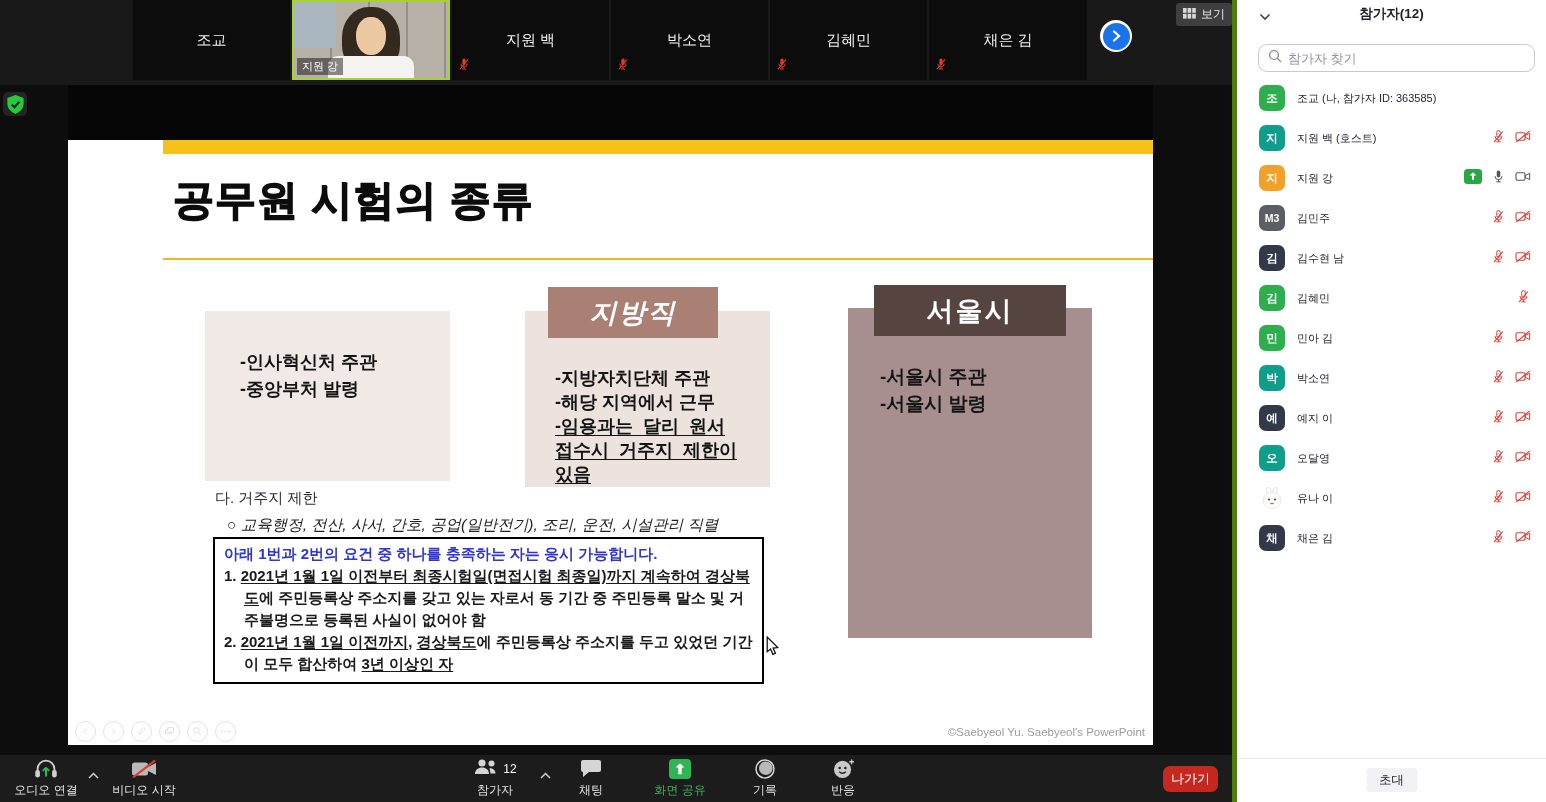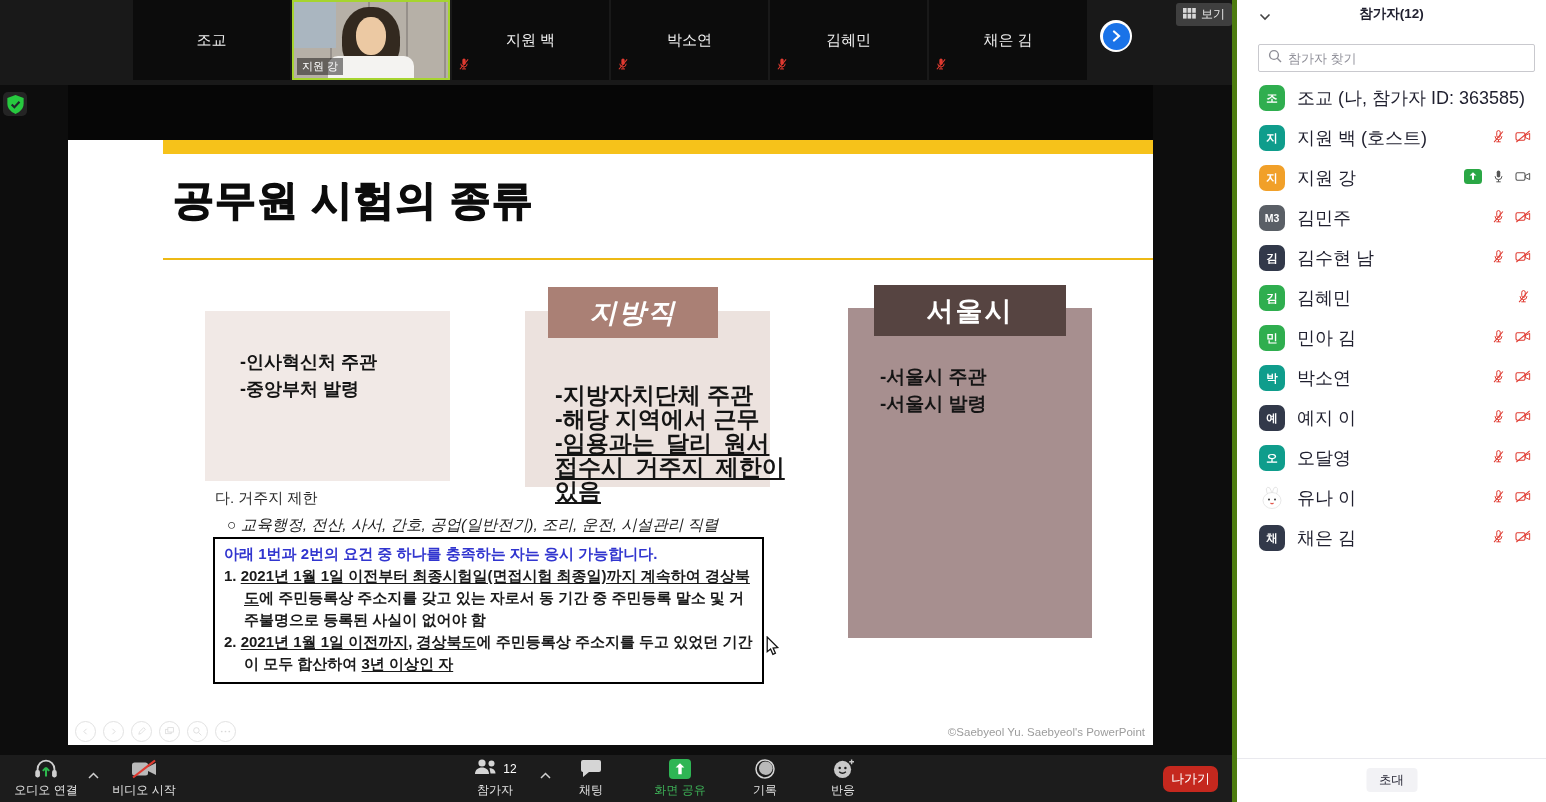--- a/index.html
+++ b/index.html
@@ -42,21 +42,21 @@
   #slide-yellowline { position:absolute; left:95px; top:173px; width:990px; height:2px; background:#edb915; }
 
   .col-body { position:absolute; }
   .col-head { position:absolute; display:flex; align-items:center; justify-content:center;
     font-size:27px; font-weight:700; letter-spacing:2px; }
   #col1-body { left:137px; top:226px; width:245px; height:170px; background:#f1e9e6; }
   #col1-head { left:162px; top:204px; width:194px; height:50px; background:#c6aba3; color:#3c2f2a; }
   #col1-text { position:absolute; left:172px; top:264px; font-size:18px; font-weight:700; color:#141414; line-height:27px; }
   #col2-body { left:457px; top:226px; width:245px; height:176px; background:#ece2de; }
   #col2-head { left:480px; top:202px; width:170px; height:51px; background:#aa8075; color:#fff;font-style:italic; }
-  #col2-text { position:absolute; left:487px; top:281px; font-size:23px; font-weight:700; color:#141414; line-height:24px;margin-top:17px; }
+  #col2-text { position:absolute; left:487px; top:281px; font-size:18px; font-weight:700; color:#141414; line-height:24px; }
   #col2-text .uline { text-decoration:underline; text-underline-offset:3px; word-spacing:5px; }
   #col3-body { left:780px; top:223px; width:244px; height:330px; background:#a78f8f; }
   #col3-head { left:806px; top:200px; width:192px; height:51px; background:#564441; color:#fff; }
   #col3-text { position:absolute; left:812px; top:278px; font-size:19px; font-weight:700; color:#151515; line-height:27px; }
 
   #note-label  { position:absolute; left:147px; top:404px; font-size:15px; color:#2b2b2b; }
   #note-series { position:absolute; left:159px; top:430px; font-size:15.5px; color:#222;font-style:italic; }
   #req-box { position:absolute; left:145px; top:452px; width:551px; border:2px solid #000;
     padding:4px 9px 7px 9px; background:#fff; font-size:15px; font-weight:700; line-height:22px;
     word-break:break-all; }
@@ -80,29 +80,29 @@
   #leave-btn { position:absolute; left:1163px; top:11px; width:55px; height:26px; background:#c5281e;
     border-radius:7px; color:#fff; font-size:13px; display:flex; align-items:center; justify-content:center;
     cursor:pointer; }
 
   
   #panel { position:absolute; left:1232px; top:0; width:314px; height:802px; background:#fff;
     border-left:5px solid #4d7c0f; color:#1f1f2e; }
   #panel-title { position:absolute; left:0; right:0; top:5px; text-align:center; font-weight:700; font-size:13.5px; }
   #panel-collapse { position:absolute; left:22px; top:7px; cursor:pointer; }
   #search-box { position:absolute; left:21px; top:44px; width:277px; height:28px; border:1px solid #c9c9ce;
-    border-radius:2px; display:flex; align-items:center; padding-left:9px; gap:6px; background:#fff; }
+    border-radius:9px; display:flex; align-items:center; padding-left:9px; gap:6px; background:#fff; }
   #search-box input { border:none; outline:none; flex:1; font-size:13px; color:#333; background:transparent;
     font-family:"Liberation Sans",sans-serif; }
   #search-box input::placeholder { color:#92929b; }
   #plist { position:absolute; left:0; right:0; top:78px; }
   .prow { position:relative; height:40px; display:flex; align-items:center; padding-left:22px; cursor:pointer; }
   .pav { width:26px; height:26px; border-radius:7px; display:flex; align-items:center; justify-content:center;
     color:#fff; font-size:11.5px; font-weight:700; flex:0 0 26px; }
-  .pname { margin-left:12px; font-size:18px; }
+  .pname { margin-left:12px; font-size:11px; }
   .picons { margin-left:auto; margin-right:15px; display:flex; gap:9px; align-items:center; }
   #panel-divider { position:absolute; left:0; right:0; top:758px; height:1px; background:#e9e9ee; }
   #invite-btn { position:absolute; left:50%; transform:translateX(-50%); top:768px; height:24px;
     padding:0 13px; background:#f2f2f5; border-radius:4px; font-size:12.5px; display:flex;
     align-items:center; cursor:pointer; }
 </style>
 </head>
 <body>
 
 <div id="app">

